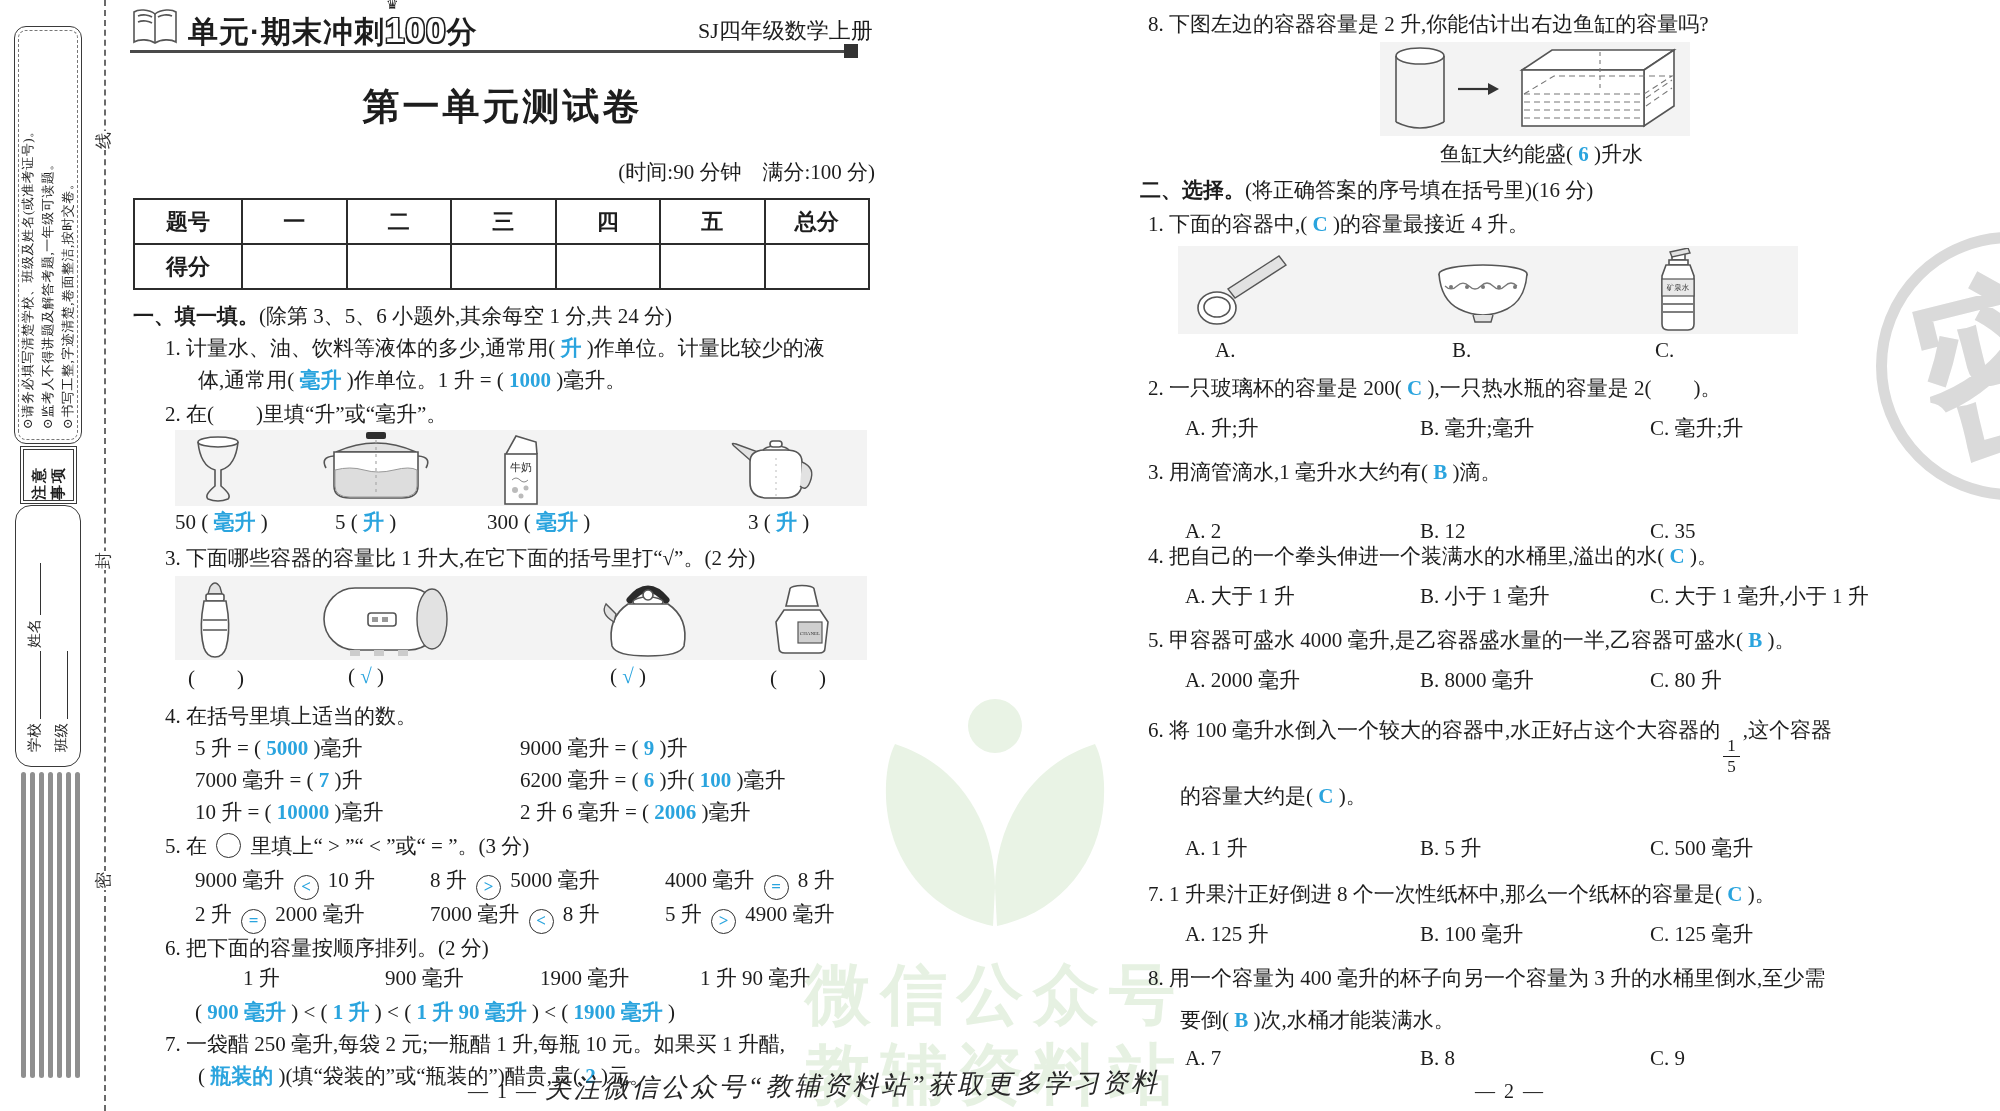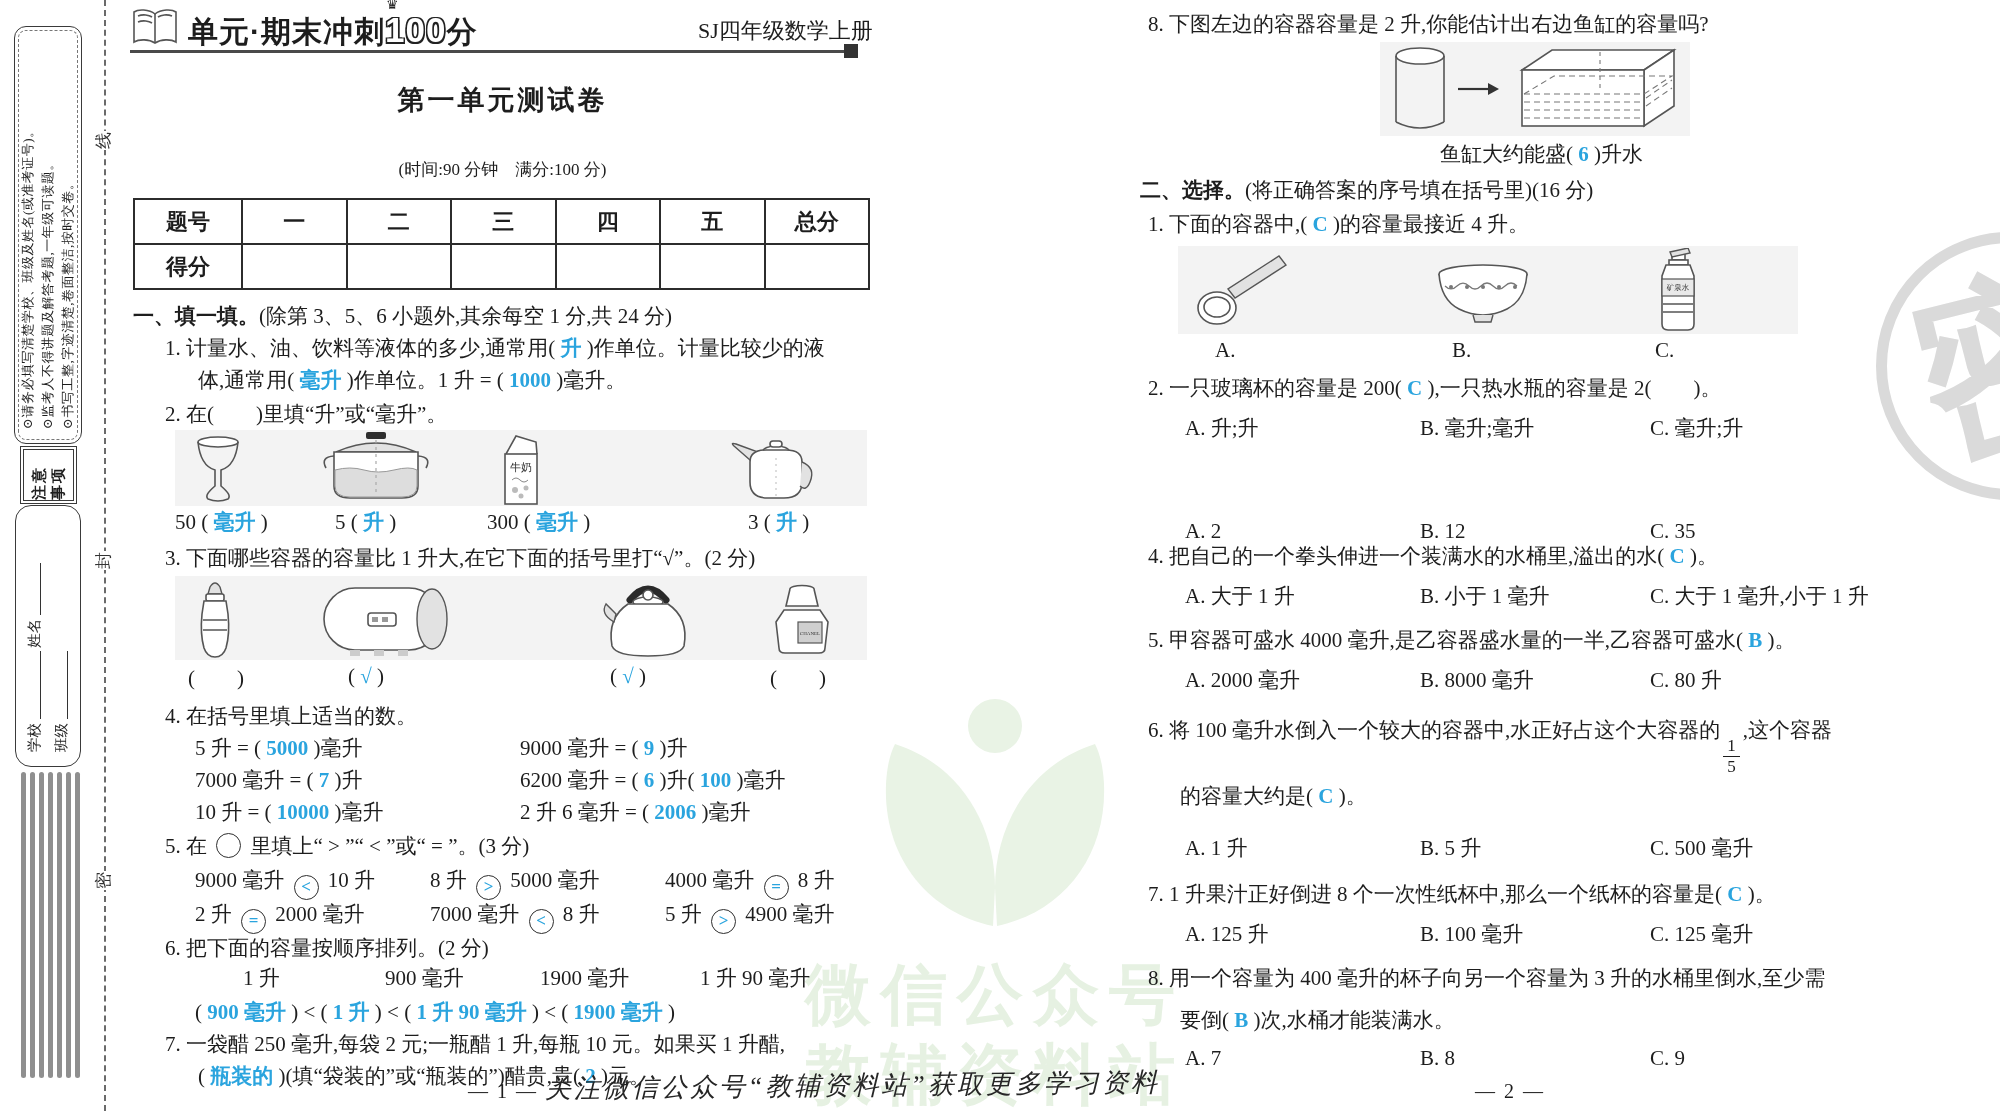--- a/index.html
+++ b/index.html
@@ -28,22 +28,22 @@
   .cell{position:absolute;top:0;white-space:nowrap;}
   
   .brand{position:absolute;font-size:30px;font-weight:900;letter-spacing:1px;white-space:nowrap;
          font-family:"Liberation Sans","DejaVu Sans",sans-serif;}
   .num100{position:relative;font-size:35px;font-weight:900;color:#fff;
           text-shadow:-1.5px -1.5px 0 #222,1.5px -1.5px 0 #222,-1.5px 1.5px 0 #222,1.5px 1.5px 0 #222,0 2px 0 #222;}
   .crown{position:absolute;top:-14px;left:1px;font-size:14px;color:#222;text-shadow:none;}
   .book-label{position:absolute;font-size:22px;white-space:nowrap;}
   .rule{position:absolute;height:3px;background:#4a4a4a;}
   .rule-sq{position:absolute;width:14px;height:14px;background:#333;}
-  .paper-title{position:absolute;width:100%;text-align:center;font-size:27px;font-weight:700;letter-spacing:3px;}
-  .paper-sub{position:absolute;width:100%;text-align:center;font-size:17px;}
+  .paper-title{position:absolute;width:100%;text-align:center;font-size:37px;font-weight:700;letter-spacing:3px;}
+  .paper-sub{position:absolute;width:100%;text-align:right;font-size:21px;}
   
   table.score{border-collapse:collapse;table-layout:fixed;}
   table.score td{border:2.2px solid #2c2c2c;height:43px;text-align:center;font-size:22px;font-weight:700;
                  font-family:"Liberation Sans","DejaVu Sans",sans-serif;padding:0;}
   .footer{position:absolute;font-size:20px;letter-spacing:2px;}
   
   .rot{position:absolute;transform-origin:0 0;transform:rotate(-90deg);box-sizing:border-box;}
   .notice-outer{border:1.6px solid #3a3a3a;border-radius:12px;padding:3px;background:#fff;}
   .notice-in{border:1.2px dashed #777;border-radius:8px;height:100%;box-sizing:border-box;
              padding:4px 10px;display:flex;flex-direction:column;justify-content:center;gap:2px;}
@@ -351,20 +351,21 @@
         <span class="col">C.</span>
       </div>
 
     <div class="line" style="left:8px;top:372px;"><span>2. 一只玻璃杯的容量是 200( </span><span class="ans">C</span><span> ),一只热水瓶的容量是 2(　　)。</span></div>
     <div class="cols opt3" style="left:0;top:414px;width:830px;">
         <span class="col">A. 升;升</span>
         <span class="col">B. 毫升;毫升</span>
         <span class="col">C. 毫升;升</span>
       </div>
 
+    <div class="line" style="left:8px;top:456px;"><span>3. 用滴管滴水,1 毫升水大约有( </span><span class="ans">B</span><span> )滴。</span></div>
     <div class="cols opt3" style="left:0;top:519px;width:830px;">
         <span class="col">A. 2</span>
         <span class="col">B. 12</span>
         <span class="col">C. 35</span>
       </div>
 
     <div class="line" style="left:8px;top:540px;"><span>4. 把自己的一个拳头伸进一个装满水的水桶里,溢出的水( </span><span class="ans">C</span><span> )。</span></div>
     <div class="cols opt3" style="left:0;top:582px;width:830px;">
         <span class="col">A. 大于 1 升</span>
         <span class="col">B. 小于 1 毫升</span>

